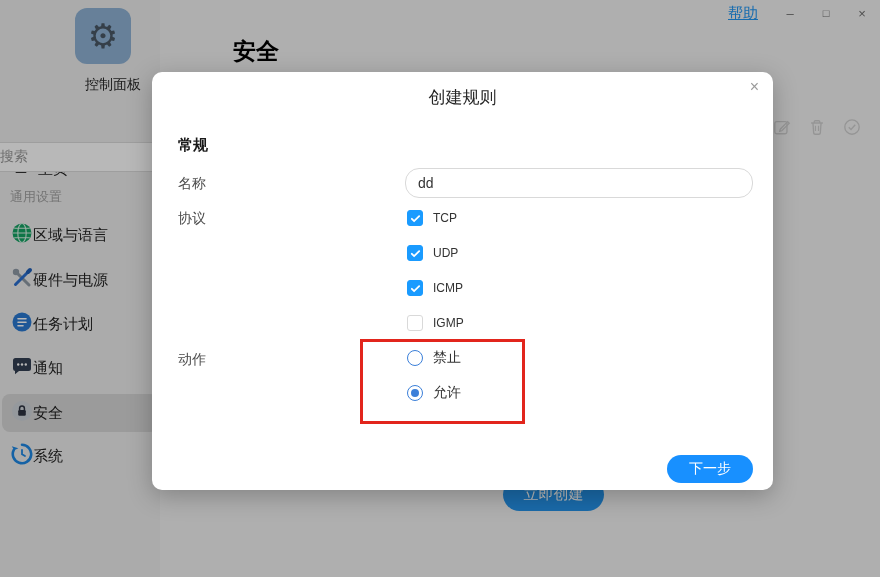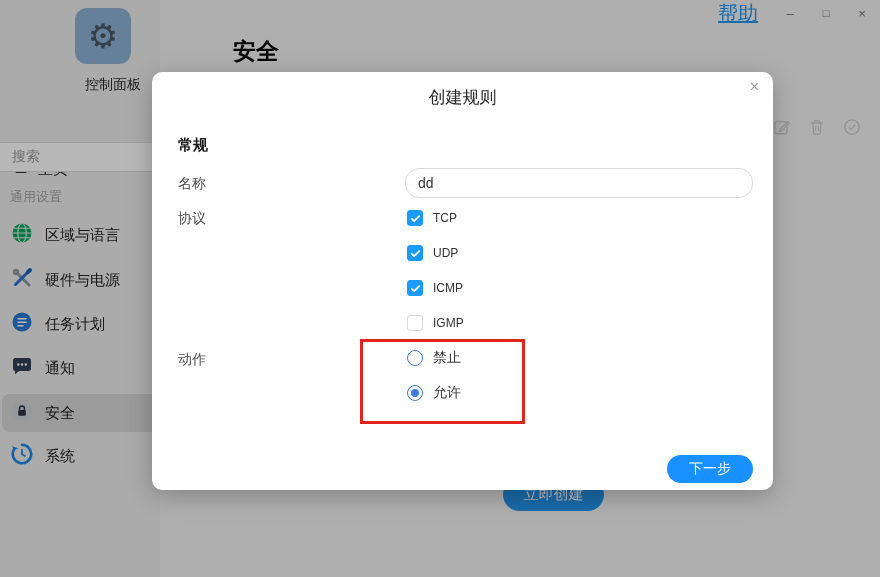--- a/index.html
+++ b/index.html
@@ -11,37 +11,37 @@
   }
   
   .sidebar { position:absolute; left:0; top:0; width:160px; height:577px; background:#eeeeee; }
   .logo-tile { position:absolute; left:75px; top:8px; width:56px; height:56px; border-radius:12px;
     background:#8fb2d4; display:flex; align-items:center; justify-content:center; }
   .logo-gear { font-size:34px; color:#4a5866; line-height:1; font-family:"DejaVu Sans",sans-serif; }
   .logo-label { position:absolute; left:55px; top:76px; width:116px; text-align:center; font-size:14px; color:#2b2b2b; }
   .home-row { position:absolute; left:12px; top:109px; display:flex; align-items:flex-end; gap:8px;margin-top:48px; }
   .home-label { font-size:15px; color:#222; }
   .search-box { position:absolute; left:0; top:142px; width:160px; height:30px; background:#ffffff;
-    border-top:1px solid #dcdcdc; border-bottom:1px solid #dcdcdc; display:flex; align-items:center; padding-left:12px; }
+    border-top:1px solid #dcdcdc; border-bottom:1px solid #dcdcdc; display:flex; align-items:center; padding-left:0; }
   .search-box span { font-size:14px; color:#9a9a9a; }
   .side-section { position:absolute; left:10px; top:188px; font-size:13px; color:#a2a2a2; }
   .side-item { position:absolute; left:2px; width:156px; height:38px; display:flex; align-items:center;
-    gap:12px; padding-left:9px; border-radius:8px; }
+    gap:0; padding-left:9px; border-radius:8px; }
   .side-item.selected { background:#d7d7d7; }
   .side-item .lbl { font-size:15px; color:#222; }
   .si-0{top:216px}.si-1{top:261px}.si-2{top:305px}.si-3{top:349px}.si-4{top:394px}.si-5{top:437px}
 
   .page-title { position:absolute; left:233px; top:36px; font-size:23px; font-weight:bold; color:#000; }
   .toolbar { position:absolute; top:118px; left:773px; display:flex; gap:17px; }
   .toolbar .ticon { width:18px; height:18px; }
   .bg-create-btn { position:absolute; left:503px; top:478px; width:101px; height:33px; border-radius:17px;
     background:#2494ea; color:#fff; font-size:15px; border:none; display:flex; align-items:center; justify-content:center; }
 
   .titlebar { position:absolute; right:0; top:0; height:26px; display:flex; align-items:center; gap:0; }
-  .help-link { font-size:20px; color:#2196f3; text-decoration:underline; margin-right:14px;margin-left:18px; }
+  .help-link { font-size:15px; color:#2196f3; text-decoration:underline; margin-right:14px;margin-left:18px; }
   .win-btn { width:36px; text-align:center; font-size:13px; color:#6e6e6e; }
   .win-btn.max { font-size:11px; }
 
   
   .overlay { position:absolute; left:0; top:0; width:880px; height:577px; background:rgba(0,0,0,0.28); z-index:10; }
 
   
   .modal { position:absolute; left:152px; top:72px; width:621px; height:418px; background:#fff;
     border-radius:10px; box-shadow:0 6px 24px rgba(0,0,0,0.25); z-index:20; }
   .modal-close { position:absolute; right:14px; top:6px; font-size:16px; color:#9b9b9b; cursor:pointer; }

